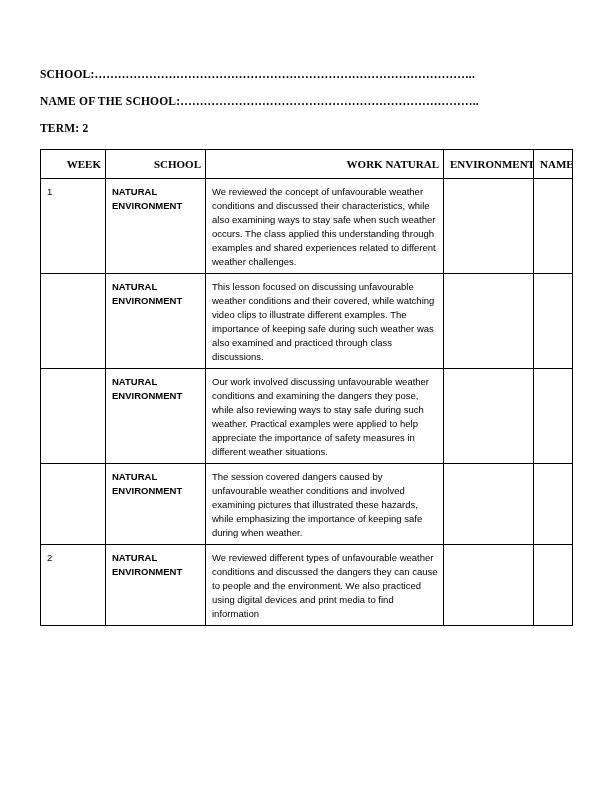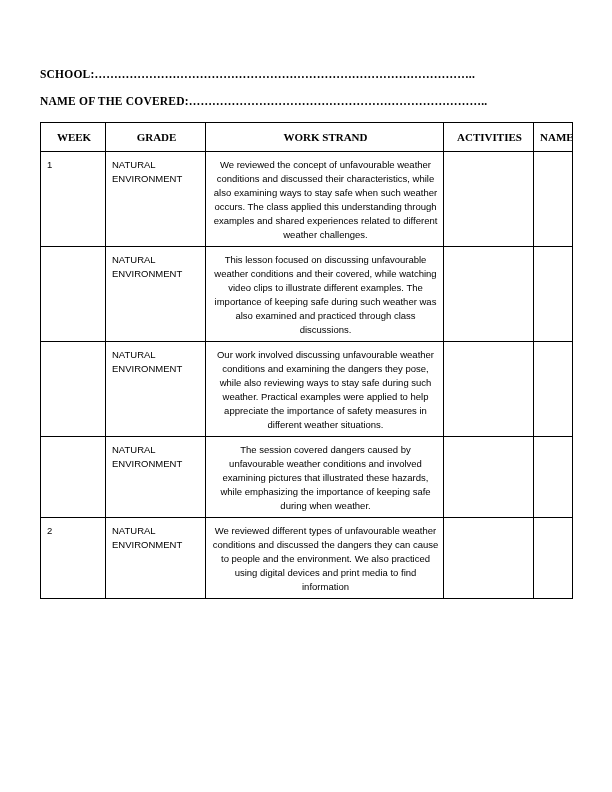--- a/index.html
+++ b/index.html
@@ -39,67 +39,68 @@
   table.worktable th,
   table.worktable td {
     border: 1px solid #000000;
     vertical-align: top;
     overflow: hidden;
   }
   table.worktable th {
     font-family: "Liberation Serif", serif;
     font-weight: bold;
     font-size: 11px;
-    text-align: center;
+    text-align: right;
     padding: 8px 4px 8px 6px;
   }
   table.worktable td {
     font-family: "Liberation Sans", "DejaVu Sans", sans-serif;
     font-size: 9.5px;
     line-height: 14px;
     padding: 6px 4px 4px 6px;
   }
   td.week-cell {
     padding-top: 13px;
     padding-left: 8px;
   }
   td.strand-cell {
     padding-top: 8px;
     padding-left: 6px;
     padding-right: 10px;
+    font-weight: bold;
   }
   td.work-cell {
     padding-top: 8px;
     padding-left: 22px;
     padding-right: 6px;
-    text-align: center;
   }
 </style>
 </head>
 <body>
 
 <div class="page">
 
   <p class="hline">SCHOOL:……………………………………………………………………………………..</p>
-  <p class="hline">NAME OF THE COVERED:…………………………………………………………………..</p>
+  <p class="hline">NAME OF THE SCHOOL:…………………………………………………………………..</p>
+  <p class="hline">TERM: 2</p>
 
   <table class="worktable">
     <colgroup>
       <col style="width:65px">
       <col style="width:100px">
       <col style="width:238px">
       <col style="width:90px">
       <col style="width:39px">
     </colgroup>
     <thead>
       <tr>
         <th>WEEK</th>
-        <th>GRADE</th>
-        <th>WORK STRAND</th>
-        <th>ACTIVITIES</th>
+        <th>SCHOOL</th>
+        <th>WORK NATURAL</th>
+        <th>ENVIRONMENT</th>
         <th>NAME</th>
       </tr>
     </thead>
     <tbody>
       <tr>
         <td class="week-cell">1</td>
         <td class="strand-cell">NATURAL ENVIRONMENT</td>
         <td class="work-cell">We reviewed the concept of unfavourable weather conditions and discussed their characteristics, while also examining ways to stay safe when such weather occurs. The class applied this understanding through examples and shared experiences related to different weather challenges.</td>
         <td></td>
         <td></td>

